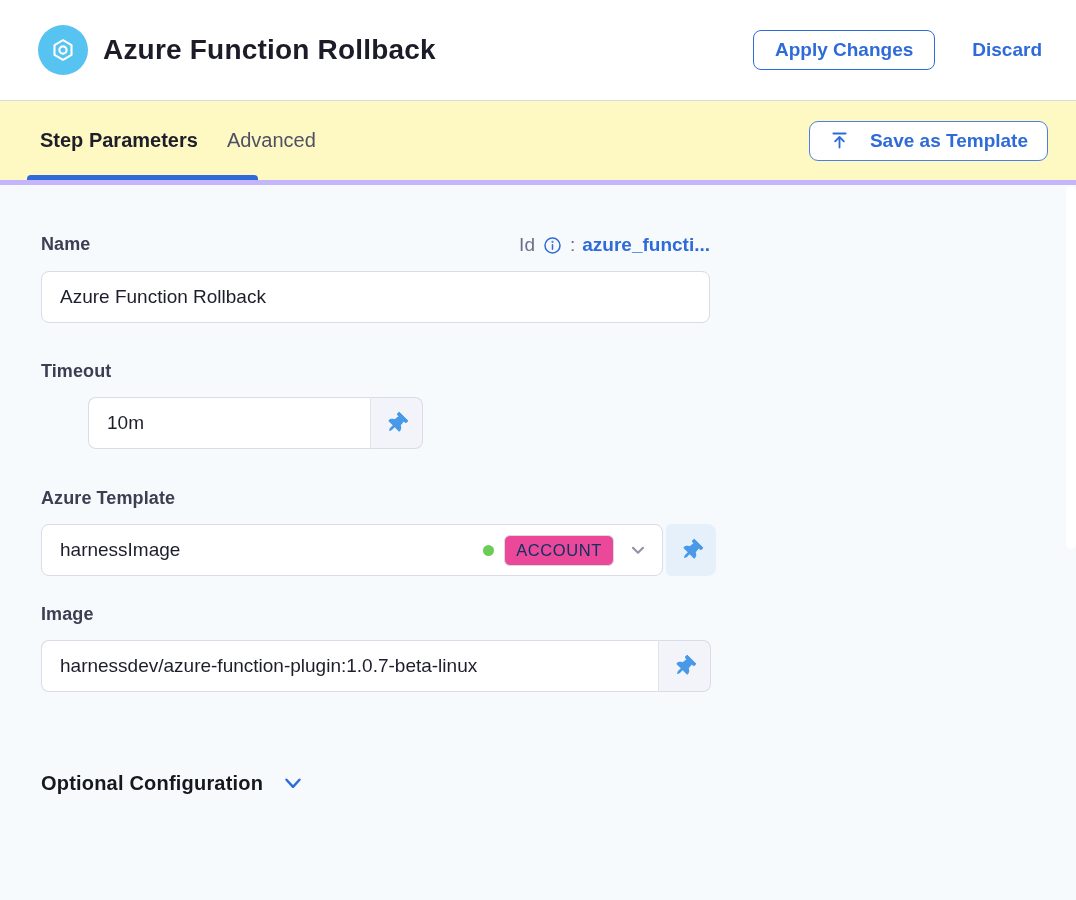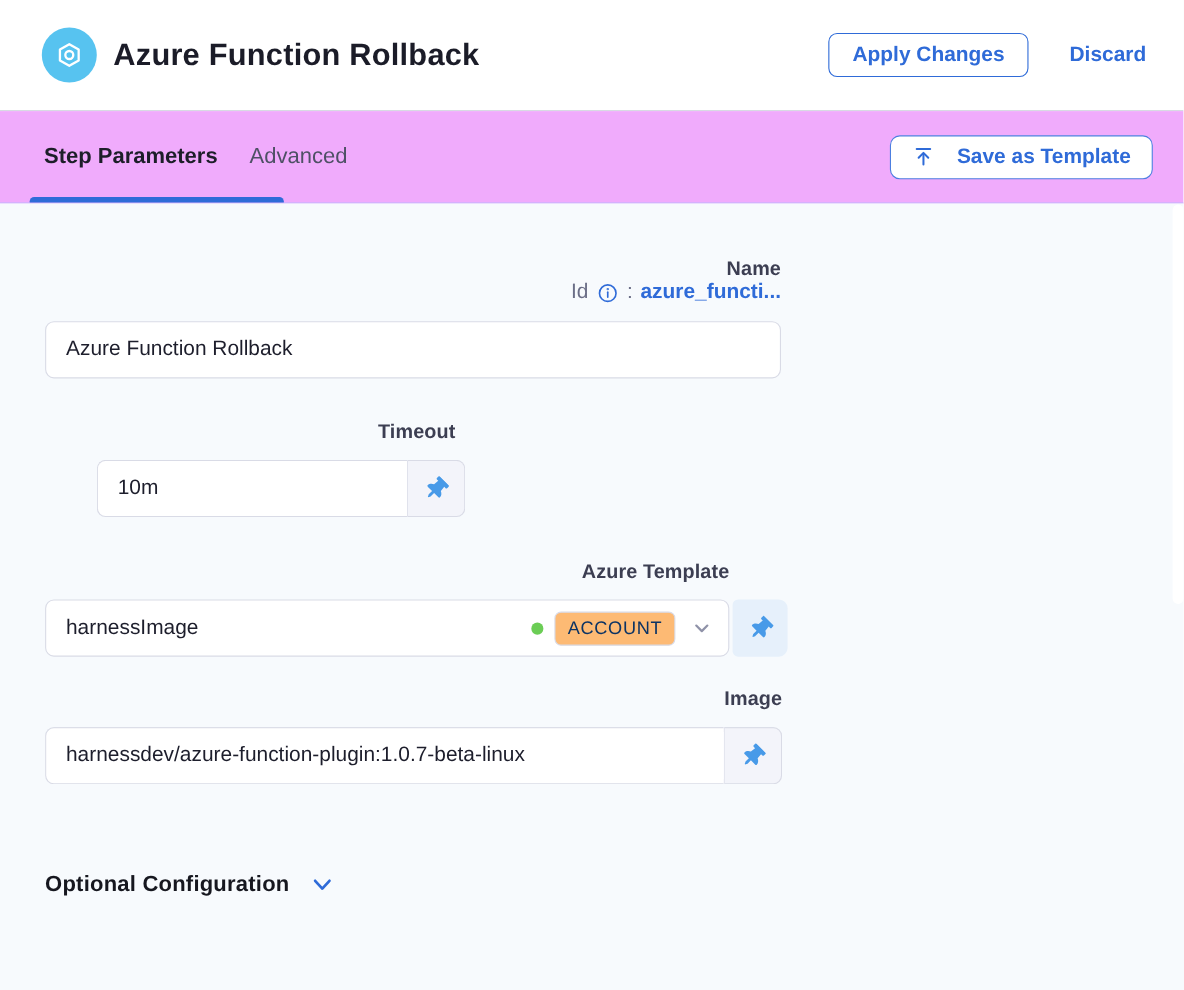--- a/index.html
+++ b/index.html
@@ -40,22 +40,22 @@
   .discard-btn {
     color:#2f6bd8; font-size:19px; font-weight:bold;
     background:none; border:none; cursor:pointer; font-family:inherit;
   }
 
   
   .tabbar {
     height:84px; position:relative;
     display:flex; align-items:center;
     padding:0 28px 0 40px;
-    background:#f0abfc;
-    border-bottom:1px solid #c4b5fd;
+    background:#fef9c3;
+    border-bottom:5px solid #c4b5fd;
   }
   .tab { font-size:20px; cursor:pointer; white-space:nowrap; }
   .tab.active { font-weight:bold; color:#1d1e29; }
   .tab.inactive { color:#4e5065; margin-left:29px; }
   .tab-underline {
     position:absolute; left:27px; bottom:0;
     width:231px; height:5px;
     background:#2f6bd8; border-radius:4px 4px 0 0;
   }
   .save-template-btn {
@@ -67,22 +67,22 @@
   }
 
   
   .content {
     background:#f7fafd;
     height:715px;
     padding:49px 0 0 41px;
     position:relative;
   }
   .field-head {
-    display:flex; justify-content:space-between; align-items:flex-end;
-    width:669px; margin-bottom:15px;flex-direction:column;
+    display:flex; justify-content:space-between; align-items:flex-start;
+    width:669px; margin-bottom:15px;
   }
   .field-label {
     font-size:18px; font-weight:600; color:#3c3e52; letter-spacing:.1px;
   }
   .id-row { display:flex; align-items:center; gap:7px; font-size:19px; }
   .id-label { color:#6b6e87; }
   .id-colon { color:#6b6e87; }
   .id-value { color:#2f6bd8; font-weight:600; cursor:pointer; }
 
   .text-input {
@@ -108,21 +108,21 @@
   .connector-row { display:flex; align-items:center; }
   .connector-box {
     width:622px; height:52px;
     background:#fff; border:1px solid #d9dbe6; border-radius:8px;
     display:flex; align-items:center; padding:0 13px 0 18px;
     cursor:pointer;
   }
   .connector-value { font-size:19px; color:#1d1e2c; flex:1; }
   .status-dot { width:11px; height:11px; border-radius:50%; background:#6bcd55; margin-right:10px; flex:none; }
   .scope-badge {
-    border:1px solid #d8dae6; background:#fdba74; border-radius:6px;
+    border:1px solid #d8dae6; background:#ec4899; border-radius:6px;
     padding:5px 11px; font-size:16.5px; color:#0b3364;
     letter-spacing:.6px; margin-right:13px; white-space:nowrap;
   }
   .connector-pin {
     margin-left:3px;
     width:50px; height:52px; border-radius:5px 8px 8px 5px;
     background:#e6f0fb;
     display:flex; align-items:center; justify-content:center;
     cursor:pointer;
   }

